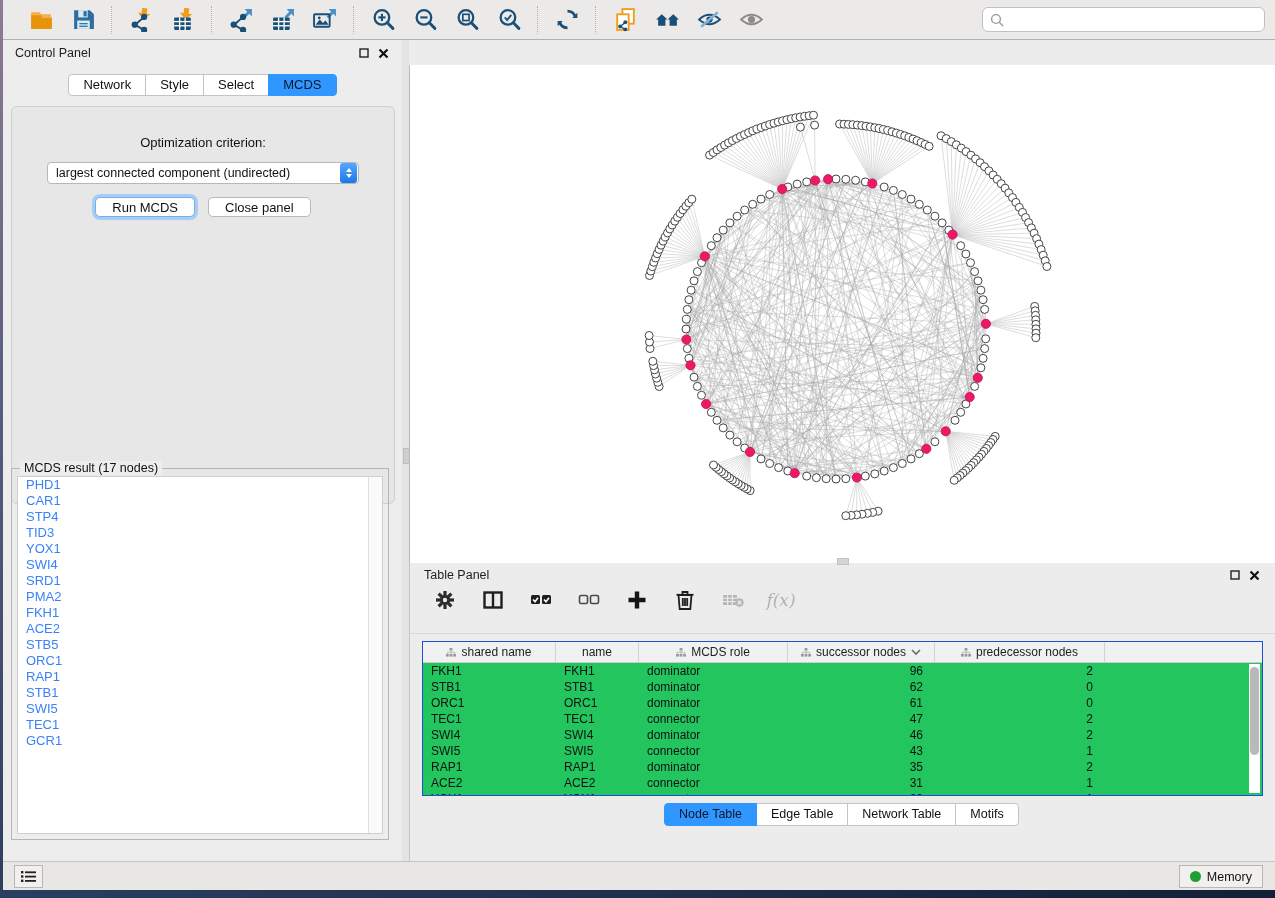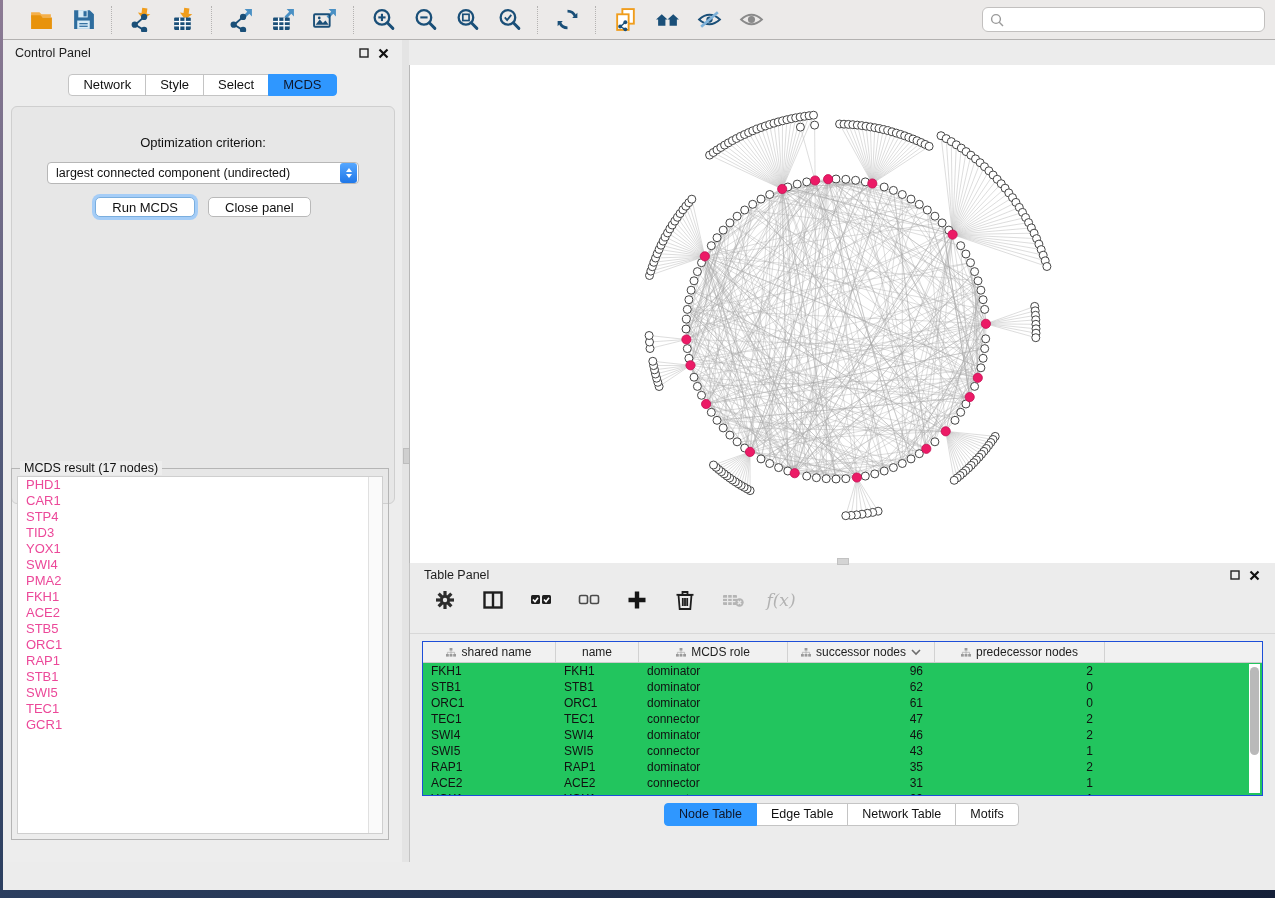--- a/index.html
+++ b/index.html
@@ -45,21 +45,21 @@
   .spinner .dn{border-top:4px solid #fff;}
   .btn-row{display:flex;justify-content:center;gap:13px;margin-top:13px;}
   .push-btn{height:20px;line-height:20px;padding:0 16px;background:#fff;border:1px solid #b9b9b9;
     border-radius:5px;font-size:13px;color:#111;}
   .push-btn.focused{box-shadow:0 0 0 3px #a5cdf7;border-color:#7aaede;}
   .result-group{position:absolute;left:8px;right:13px;top:428px;bottom:22px;border:1px solid #b5b5b5;}
   .result-legend{position:absolute;top:-8px;left:8px;background:#ededed;padding:0 4px;font-size:12.5px;color:#111;}
   .result-list{position:absolute;left:5px;right:5px;top:7px;bottom:5px;background:#fff;
     border:1px solid #cfcfcf;overflow:hidden;}
   .result-list .track{position:absolute;top:0;bottom:0;right:0;width:13px;background:#fafafa;border-left:1px solid #e0e0e0;}
-  .result-item{font-size:13px;color:#ec4899;line-height:16px;padding-left:8px;}
+  .result-item{font-size:13px;color:#3b82f6;line-height:16px;padding-left:8px;}
 
   
   .vsash{position:absolute;left:399px;top:40px;width:7px;bottom:28px;background:#e4e4e4;}
   .vsash .grip{position:absolute;left:1px;top:408px;width:5px;height:14px;background:#cfcfcf;border:1px solid #bdbdbd;}
   .hgrip{position:absolute;left:427px;top:-5px;width:10px;height:5px;background:#d4d4d4;border:1px solid #c2c2c2;}
 
   
   .net-col{position:absolute;left:406px;top:40px;right:0;height:523px;}
   .net-titlebar{position:absolute;left:0;top:3px;right:0;height:22px;background:#e7e5e4;
     border-bottom:1px solid #bab8b7;display:flex;align-items:center;padding:0 8px;}
@@ -318,20 +318,21 @@
       <div class="result-group">
         <span class="result-legend">MCDS result (17 nodes)</span>
         <div class="result-list">
           <div id="mcds-list">
               <div class="result-item">PHD1</div>
               <div class="result-item">CAR1</div>
               <div class="result-item">STP4</div>
               <div class="result-item">TID3</div>
               <div class="result-item">YOX1</div>
               <div class="result-item">SWI4</div>
+              <div class="result-item">SRD1</div>
               <div class="result-item">PMA2</div>
               <div class="result-item">FKH1</div>
               <div class="result-item">ACE2</div>
               <div class="result-item">STB5</div>
               <div class="result-item">ORC1</div>
               <div class="result-item">RAP1</div>
               <div class="result-item">STB1</div>
               <div class="result-item">SWI5</div>
               <div class="result-item">TEC1</div>
               <div class="result-item">GCR1</div>
@@ -1389,15 +1390,33 @@
           </div>
       </div>
       <div class="tp-tabs" id="tp-tabs">
           <div class="tab active">Node Table</div>
           <div class="tab">Edge Table</div>
           <div class="tab">Network Table</div>
           <div class="tab">Motifs</div>
         </div>
     </div>
 
+    <div class="status-bar">
+      <div class="list-btn">
+        <svg width="15" height="13" viewBox="0 0 15 13">
+          <g fill="#222">
+              <rect x="0" y="1" width="2.4" height="2.4"></rect>
+              <rect x="0" y="5.3" width="2.4" height="2.4"></rect>
+              <rect x="0" y="9.6" width="2.4" height="2.4"></rect>
+          <rect x="4" y="1.4" width="11" height="1.8"></rect>
+              <rect x="4" y="5.7" width="11" height="1.8"></rect>
+              <rect x="4" y="10" width="11" height="1.8"></rect>
+            </g>
+        </svg>
+      </div>
+      <div class="memory-btn">
+        <span class="mem-dot" id="mem-dot" style="background: rgb(30, 158, 51);"></span>
+        <span>Memory</span>
+      </div>
+    </div>
 
   </div>
 </div>
 
 </body></html>

